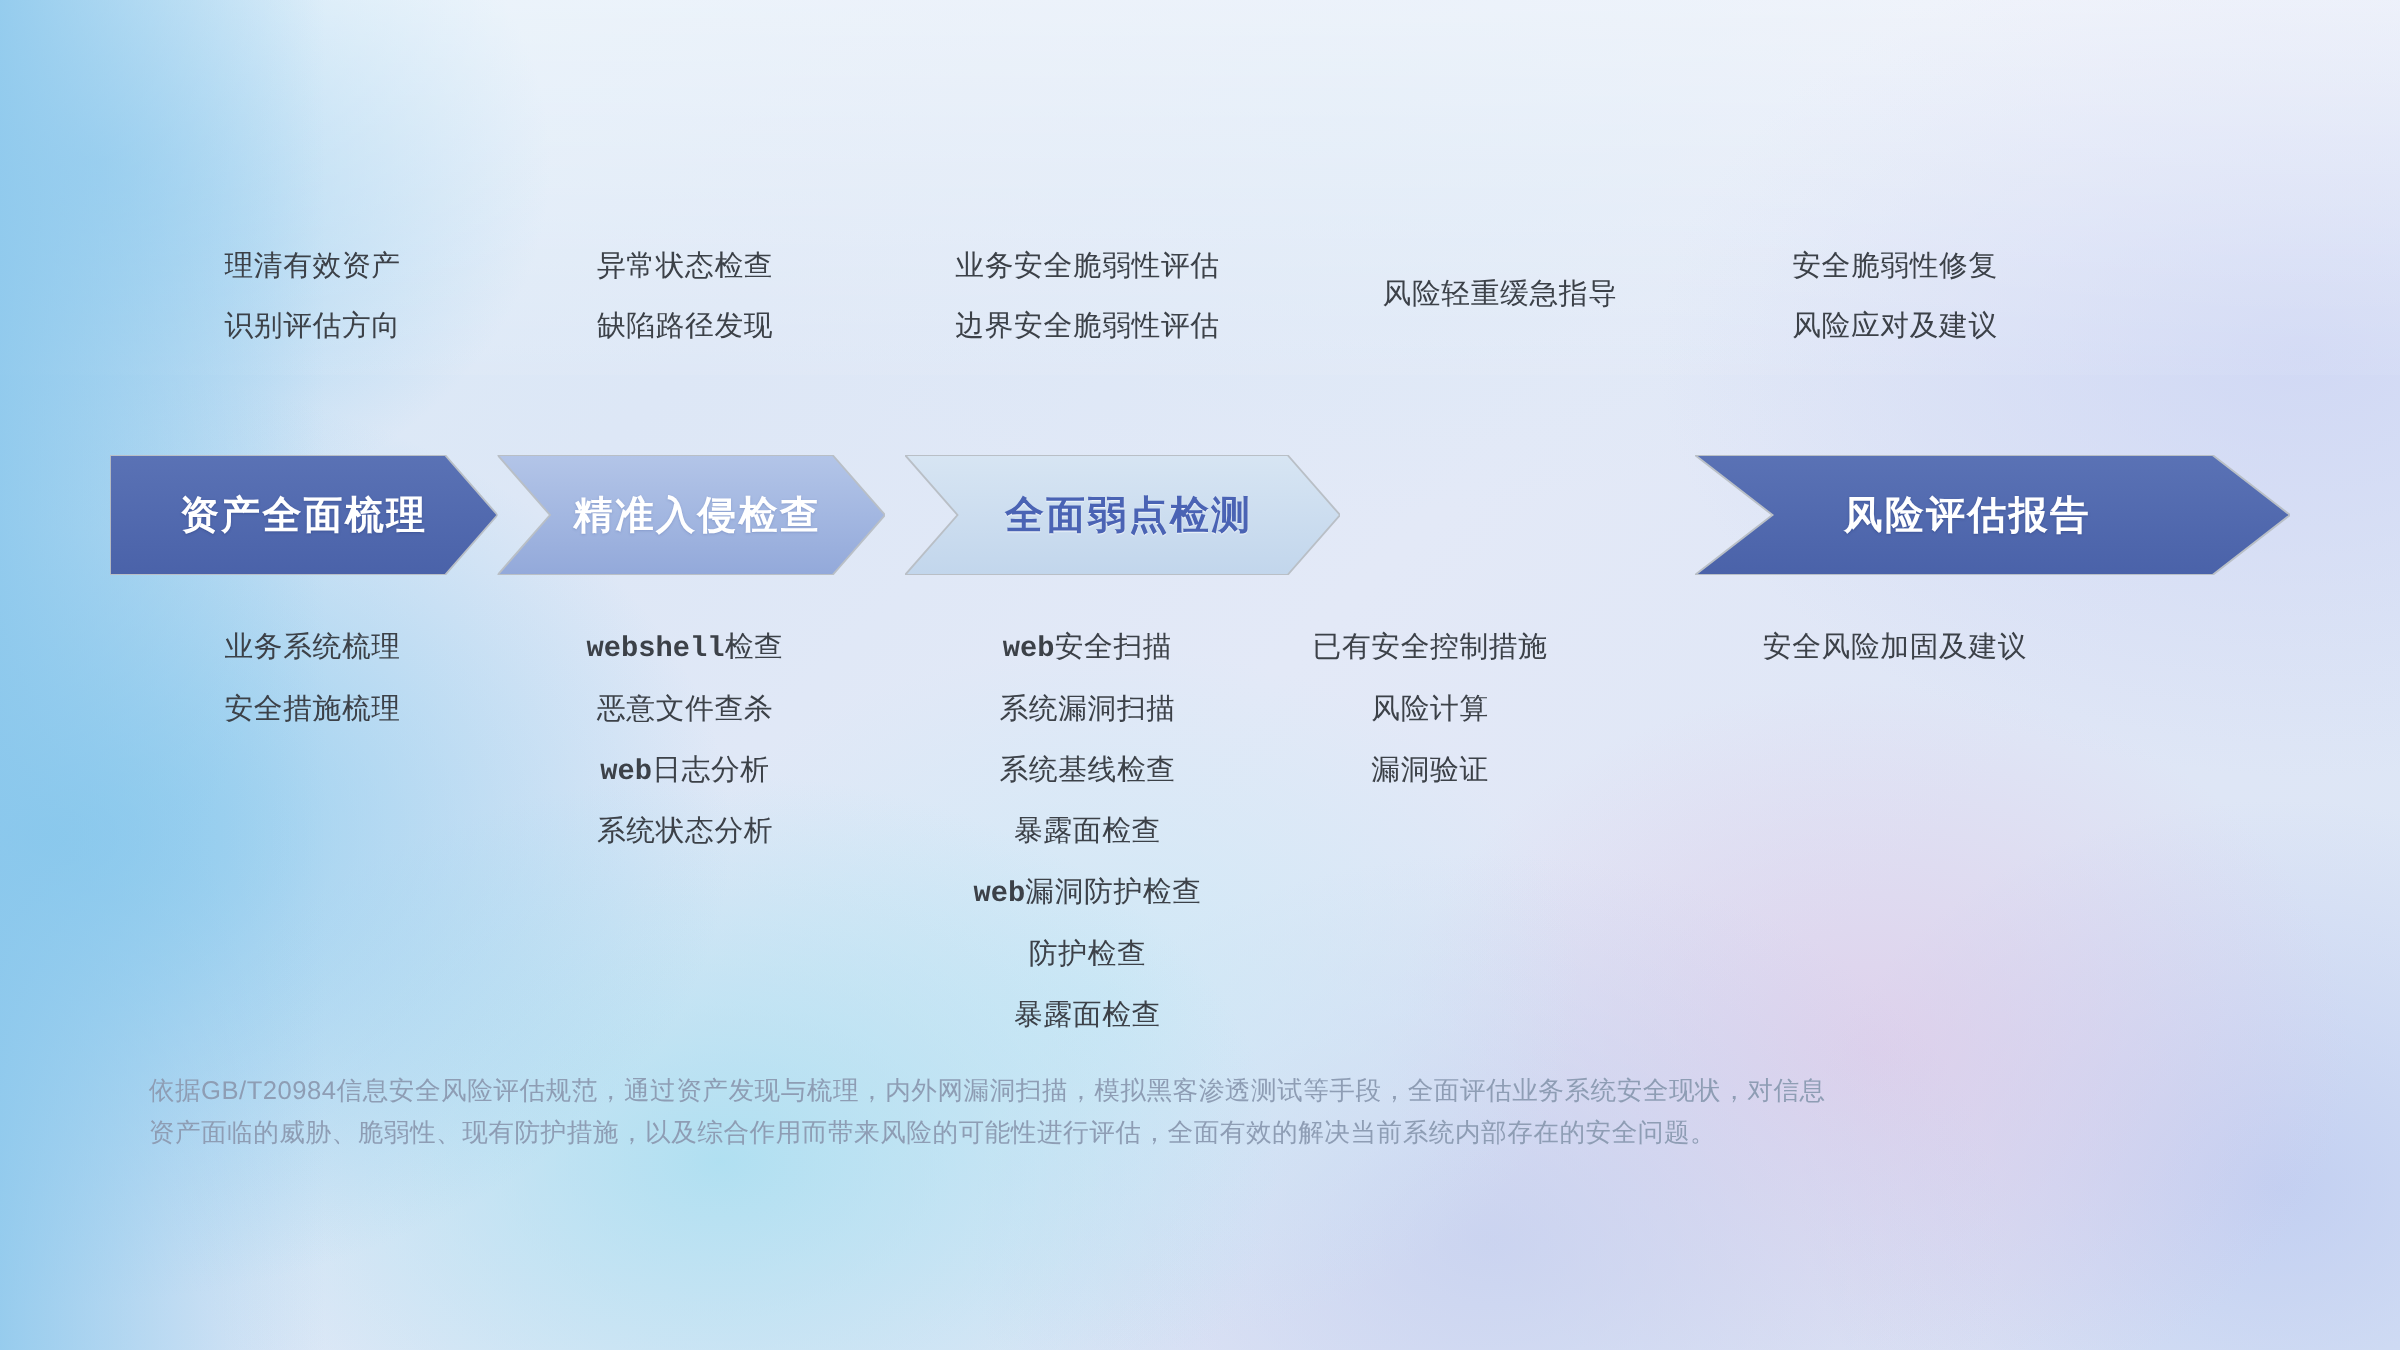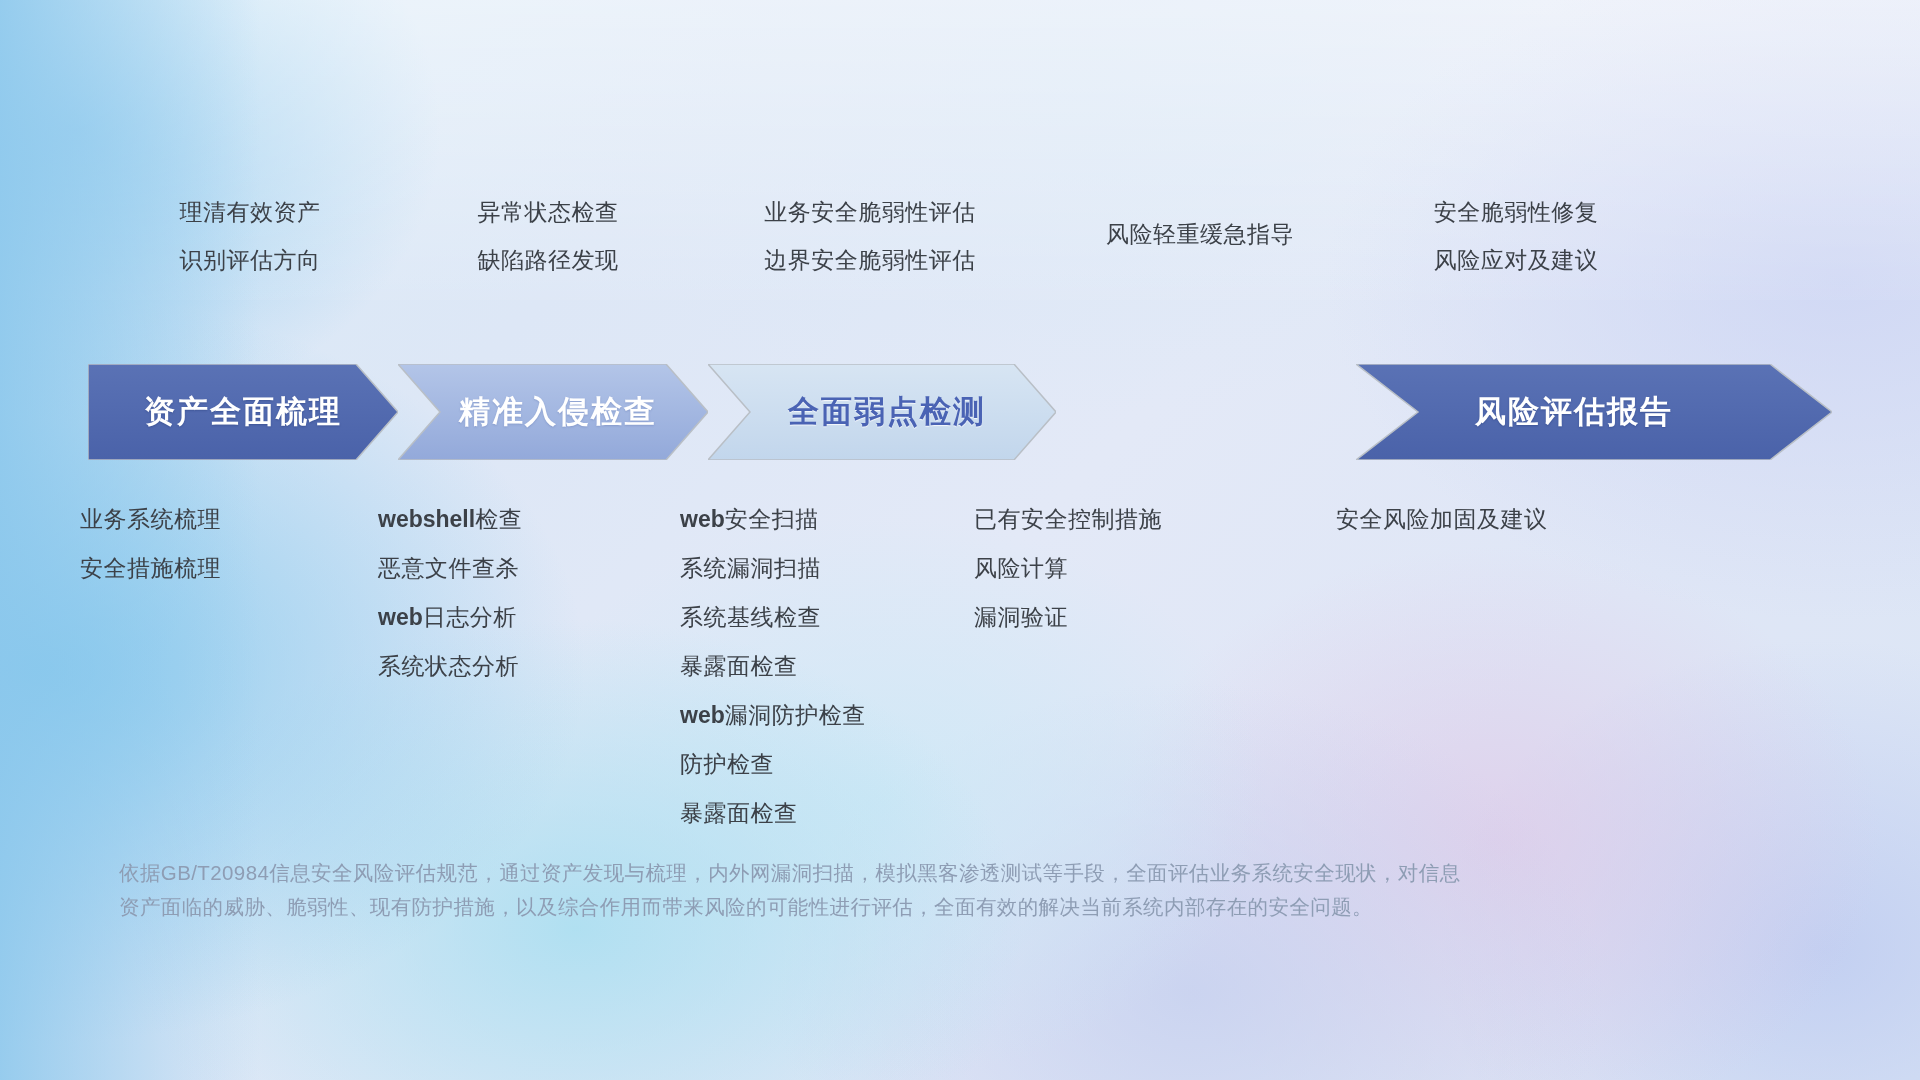--- a/index.html
+++ b/index.html
@@ -88,24 +88,25 @@
     white-space: nowrap;
     z-index: 3;
   }
   .chev-label.on-dark { color: #ffffff; text-shadow: 0 1px 2px rgba(30,50,110,0.35); }
   .chev-label.on-mid  { color: #ffffff; text-shadow: 0 1px 2px rgba(80,100,160,0.30); }
   .chev-label.on-light{ color: #4a63b4; text-shadow: 0 1px 1px rgba(255,255,255,0.8); }
 
   
   .col-list {
     position: absolute;
-    text-align: left;
+    text-align: center;
     color: #3c4148;
     font-size: 23px;
     white-space: nowrap;
+    font-family: Liberation Mono, monospace;
   }
   .col-list .item {
     display: block;
     line-height: 49px;
     letter-spacing: 0.5px;
   }
   .col-list .item .lat { font-weight: bold; letter-spacing: 0; }
 
   
   #footer {
@@ -170,21 +171,21 @@
           <defs>
             <linearGradient id="grad-1" x1="0" y1="0" x2="0" y2="1">
               <stop offset="0%" stop-color="#b3c5e8"></stop>
               <stop offset="100%" stop-color="#93a9da"></stop>
             </linearGradient>
           </defs>
           <polygon points="0,0 268,0 310,48 268,96 0,96 42,48" fill="url(#grad-1)" stroke="#b9bfc6" stroke-width="1.5"></polygon>
         </svg>
         <span class="chev-label on-mid" style="margin-left: 10px;">精准入侵检查</span>
       </div>
-      <div class="chev" style="left: 708px; width: 348px;">
+      <div class="chev" style="left: 724px; width: 348px;">
         <svg class="chev-shape" width="348" height="96" viewBox="0 0 348 96">
           <defs>
             <linearGradient id="grad-2" x1="0" y1="0" x2="0" y2="1">
               <stop offset="0%" stop-color="#d7e5f3"></stop>
               <stop offset="100%" stop-color="#c2d6ec"></stop>
             </linearGradient>
           </defs>
           <polygon points="0,0 306,0 348,48 306,96 0,96 42,48" fill="url(#grad-2)" stroke="#b9bfc6" stroke-width="1.5"></polygon>
         </svg>
         <span class="chev-label on-light" style="margin-left: 10px;">全面弱点检测</span>

